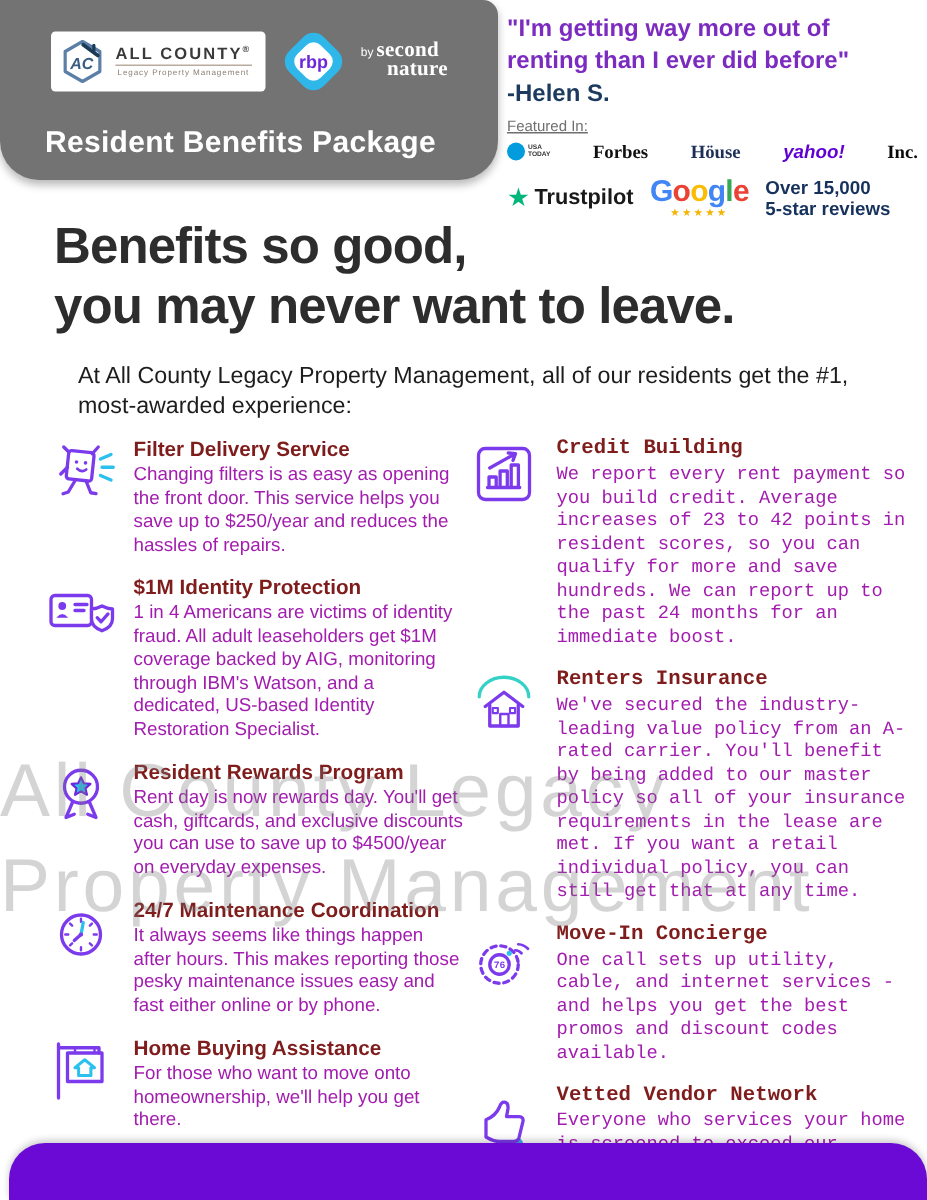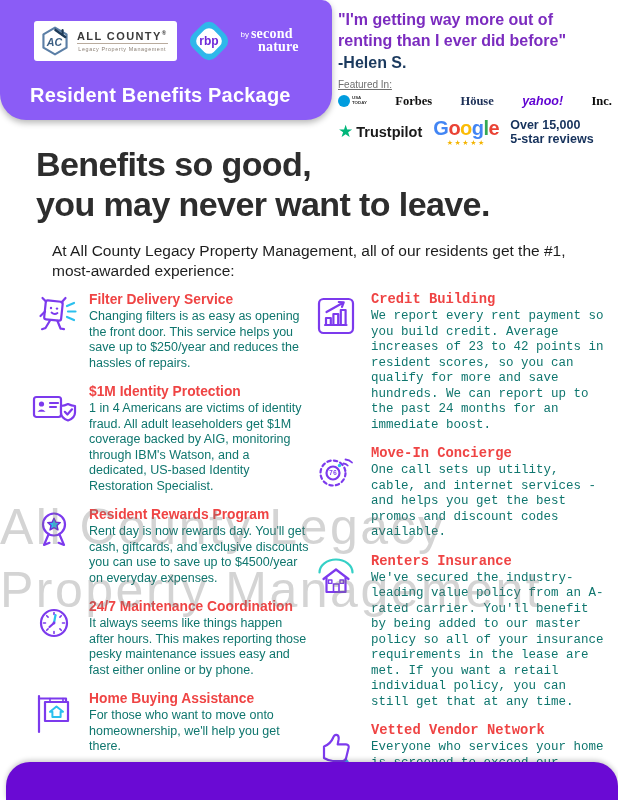--- a/index.html
+++ b/index.html
@@ -6,21 +6,21 @@
   html,body { background:#e9e9e9; }
   .page {
     position:relative; width:618px; height:800px; margin:0 auto;
     background:#ffffff; overflow:hidden;
     font-family:"Liberation Sans", sans-serif; color:#222;
   }
 
   
   .header-card {
     position:absolute; left:0; top:0; width:332px; height:120px;
-    background:#8b5cf6; border-radius:0 10px 26px 26px;
+    background:#737373; border-radius:0 10px 26px 26px;
     box-shadow:0 3px 6px rgba(0,0,0,.28);
   }
   .logo-row { position:absolute; left:34px; top:16px; display:flex; align-items:center; gap:7px; }
   .ac-card {
     background:#fff; border-radius:3px; height:40px; padding:3px 9px 3px 5px;
     display:flex; align-items:center; gap:6px;
   }
   .ac-words { display:flex; flex-direction:column; }
   .ac-name { font-size:11px; font-weight:700; letter-spacing:1.4px; color:#3a3a3a; white-space:nowrap; }
   .ac-name sup { font-size:6px; }
@@ -60,22 +60,22 @@
   
   .headline { position:absolute; left:36px; top:145px; font-size:34px; font-weight:800; color:#2d2d2d; line-height:1.17; letter-spacing:-.6px; }
   .intro { position:absolute; left:36px; top:241px; width:552px; font-size:15.5px; color:#1d1d1d; line-height:1.32;margin-left:16px; }
 
   
   .col-left  { position:absolute; left:28px;  top:292px; width:282px; }
   .col-right { position:absolute; left:310px; top:292px; width:300px;font-family:Liberation Mono, monospace; }
   .benefit { display:flex; gap:9px; margin-bottom:13px; }
   .bicon { flex:0 0 52px; display:flex; justify-content:center; align-items:flex-start; }
   .btext { flex:1; }
-  .btitle { font-size:13.8px; font-weight:700; color:#ef4444; margin-bottom:2px; }
-  .bdesc { font-size:12.5px; color:#0f766e; line-height:1.24; }
+  .btitle { font-size:13.8px; font-weight:700; color:#7f1d1d; margin-bottom:2px; }
+  .bdesc { font-size:12.5px; color:#a21caf; line-height:1.24; }
   .benefit-more { display:flex; align-items:center; gap:16px; margin-top:8px; padding-left:5px; }
   .more-label { font-size:15px; font-weight:700; color:#1b1b1b; }
 
   
   .watermark {
     position:absolute; left:0; top:496px; width:100%; text-align:left; z-index:5;
     font-size:50px; font-weight:400; color:rgba(120,120,120,.32);
     letter-spacing:2.5px; line-height:1.26; pointer-events:none; white-space:nowrap;
   }
   .footer-bar {
@@ -276,53 +276,53 @@
       </span>
       <div class="btext">
         <div class="btitle">Credit Building</div>
         <div class="bdesc">We report every rent payment so you build credit. Average increases of 23 to 42 points in resident scores, so you can qualify for more and save hundreds. We can report up to the past 24 months for an immediate boost.</div>
       </div>
     </div>
 
     <div class="benefit">
       <span class="bicon">
         <svg width="48" height="48" viewBox="0 0 48 48" fill="none" stroke="#7C3AED" stroke-width="2.2" stroke-linecap="round" stroke-linejoin="round">
-          <circle cx="21" cy="27" r="12.5" stroke-dasharray="3.4 3.2"></circle>
-          <circle cx="21" cy="27" r="6.5"></circle>
-          <text x="21" y="29.4" text-anchor="middle" font-size="6.5" font-weight="bold" fill="#7C3AED">76</text>
-          <path d="M33.5 13.5 a9.5 9.5 0 0 1 6.5 3 M31.5 17.5 a6 6 0 0 1 4.2 2" stroke-width="1.8"></path>
-          <circle cx="27.5" cy="19.5" r="1.7" fill="#2BC0EE" stroke="none"></circle>
-        </svg>
-      </span>
-      <div class="btext">
-        <div class="btitle">Move-In Concierge</div>
-        <div class="bdesc">One call sets up utility, cable, and internet services - and helps you get the best promos and discount codes available.</div>
-      </div>
-    </div>
-
-    <div class="benefit">
-      <span class="bicon">
-        <svg width="48" height="48" viewBox="0 0 48 48" fill="none" stroke="#7C3AED" stroke-width="2.2" stroke-linecap="round" stroke-linejoin="round">
           <path d="M7.5 18.5 a16.5 13 0 0 1 33 0" stroke="#35D0C6"></path>
           <path d="M11.5 25 L24 15.5 L36.5 25"></path>
           <path d="M14.5 24 V38 h19 V24"></path>
           <rect x="21.5" y="30" width="5.5" height="8" stroke-width="1.6"></rect>
           <rect x="16.5" y="26" width="3.4" height="3.4" stroke-width="1.4"></rect>
           <rect x="28" y="26" width="3.4" height="3.4" stroke-width="1.4"></rect>
         </svg>
       </span>
       <div class="btext">
         <div class="btitle">Renters Insurance</div>
         <div class="bdesc">We've secured the industry-leading value policy from an A-rated carrier. You'll benefit by being added to our master policy so all of your insurance requirements in the lease are met. If you want a retail individual policy, you can still get that at any time.</div>
       </div>
     </div>
 
     <div class="benefit">
       <span class="bicon">
         <svg width="48" height="48" viewBox="0 0 48 48" fill="none" stroke="#7C3AED" stroke-width="2.2" stroke-linecap="round" stroke-linejoin="round">
+          <circle cx="21" cy="27" r="12.5" stroke-dasharray="3.4 3.2"></circle>
+          <circle cx="21" cy="27" r="6.5"></circle>
+          <text x="21" y="29.4" text-anchor="middle" font-size="6.5" font-weight="bold" fill="#7C3AED">76</text>
+          <path d="M33.5 13.5 a9.5 9.5 0 0 1 6.5 3 M31.5 17.5 a6 6 0 0 1 4.2 2" stroke-width="1.8"></path>
+          <circle cx="27.5" cy="19.5" r="1.7" fill="#2BC0EE" stroke="none"></circle>
+        </svg>
+      </span>
+      <div class="btext">
+        <div class="btitle">Move-In Concierge</div>
+        <div class="bdesc">One call sets up utility, cable, and internet services - and helps you get the best promos and discount codes available.</div>
+      </div>
+    </div>
+
+    <div class="benefit">
+      <span class="bicon">
+        <svg width="48" height="48" viewBox="0 0 48 48" fill="none" stroke="#7C3AED" stroke-width="2.2" stroke-linecap="round" stroke-linejoin="round">
           <rect x="27" y="30" width="7.5" height="14" rx="3.5" transform="rotate(-40 30.7 37)" fill="#3FA9F5" stroke="none"></rect>
           <path d="M12 23.5 q6.5 -2.5 9 -8.5 q1.2 -3.5 3.4 -3.2 q2.8 .4 2.2 4.6 l-.9 5 h8.3 q3.3 .2 2.6 3.4 l-2.6 10.6 q-.7 2.6 -3.4 2.6 h-9.6 q-4 0 -9 -3 z" fill="#fff"></path>
         </svg>
       </span>
       <div class="btext">
         <div class="btitle">Vetted Vendor Network</div>
         <div class="bdesc">Everyone who services your home is screened to exceed our standards for insurance, licensing, and professionalism for the job.</div>
       </div>
     </div>
 

